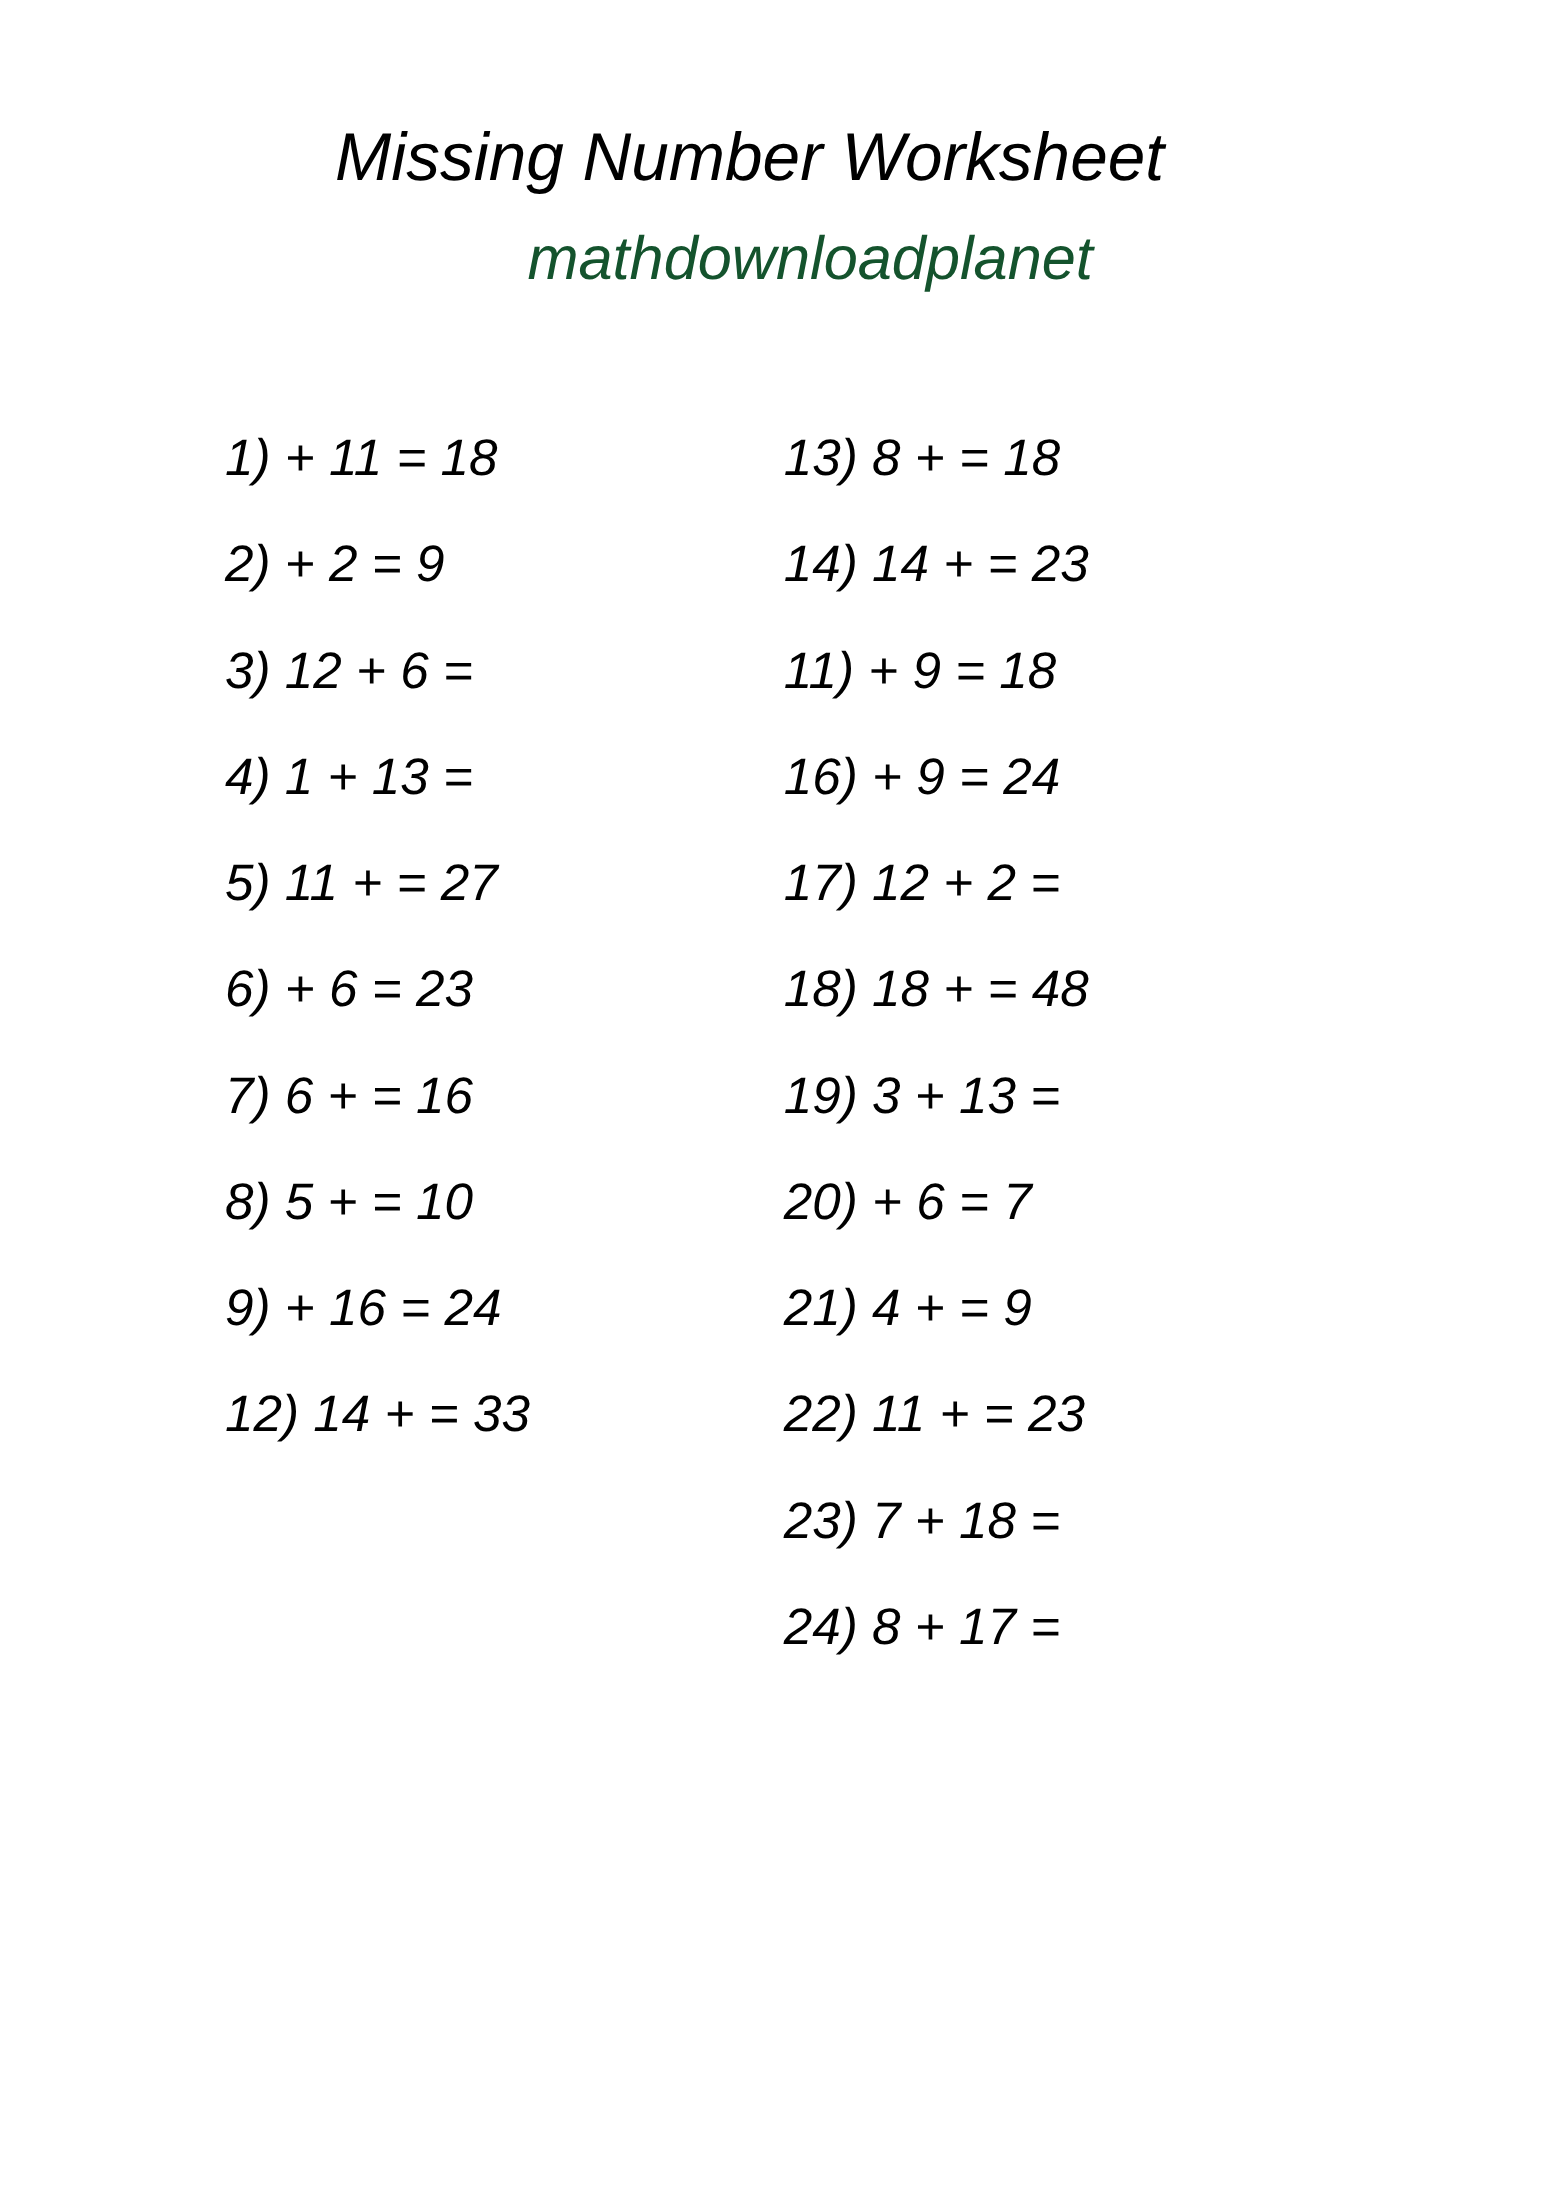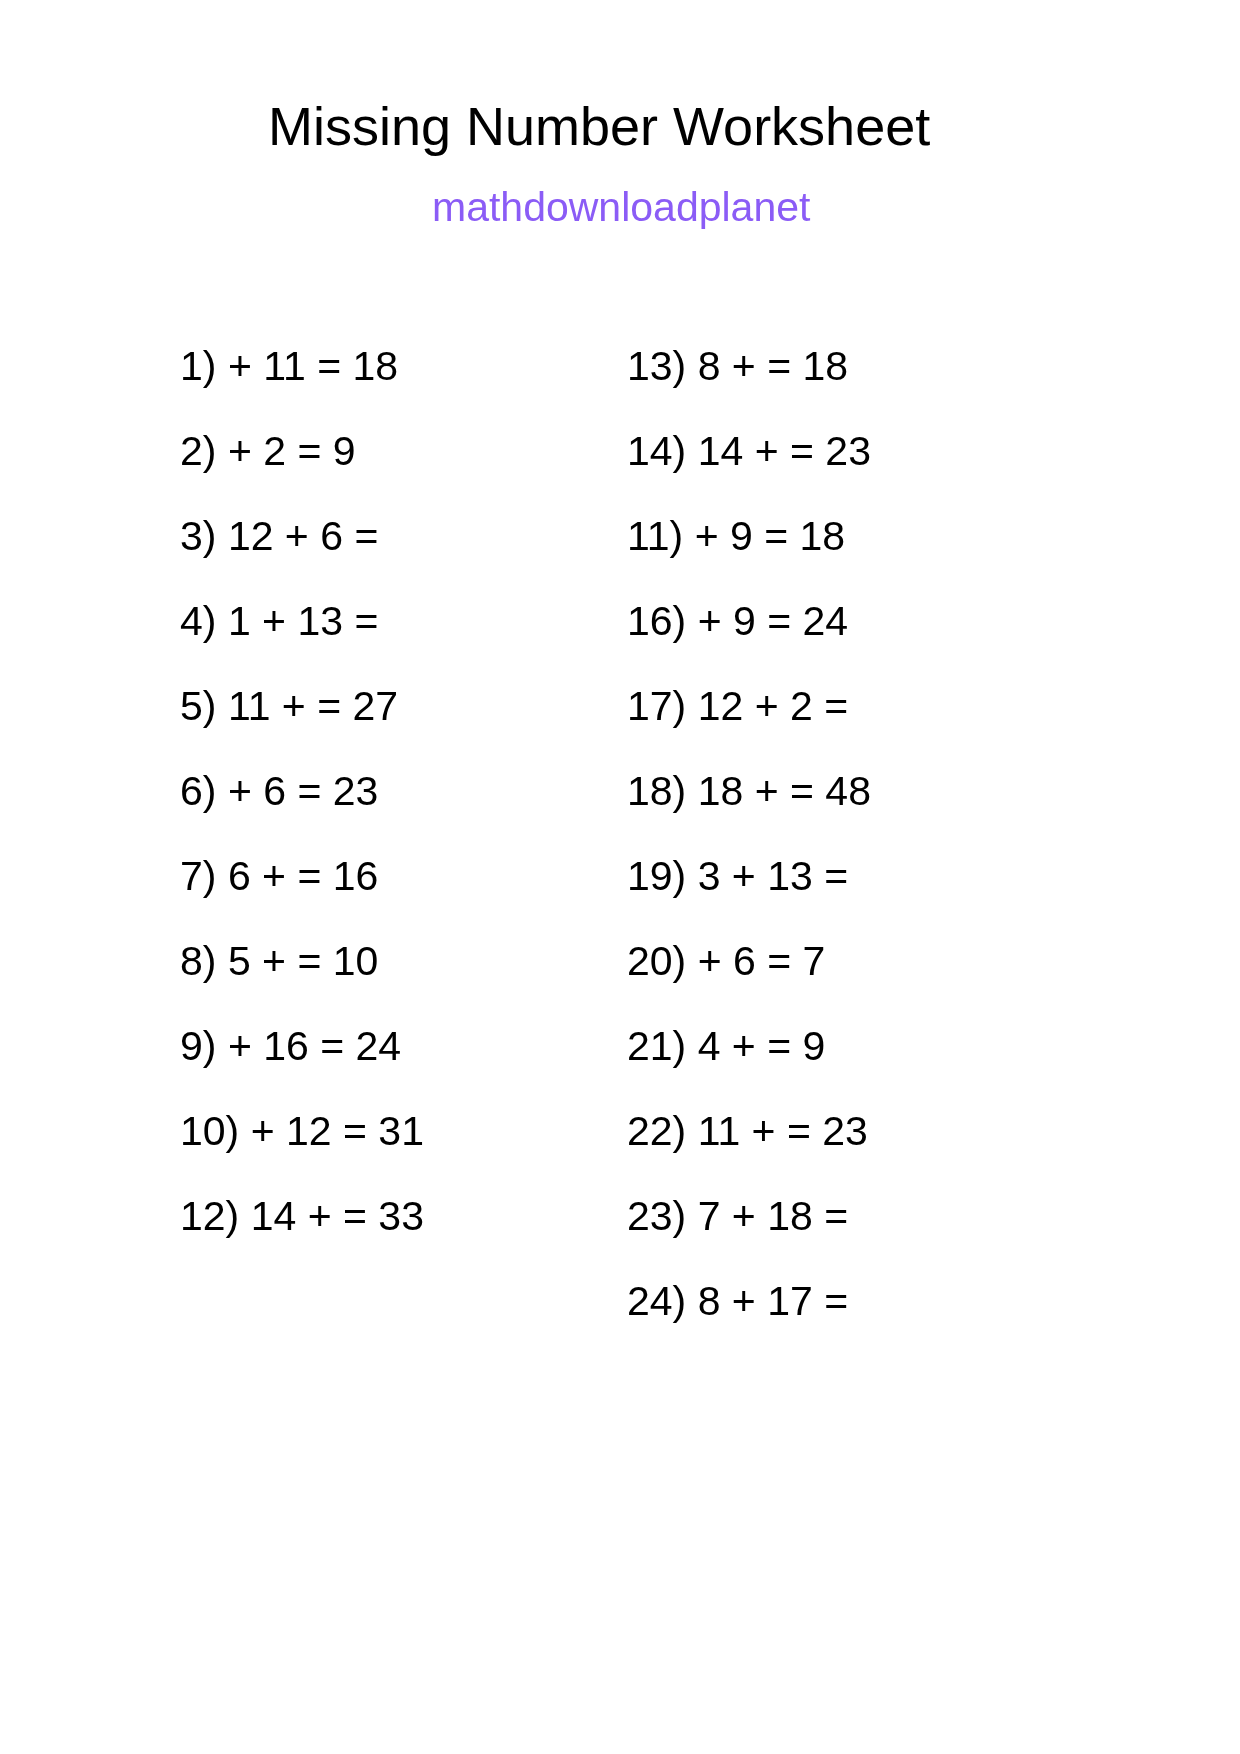--- a/index.html
+++ b/index.html
@@ -14,37 +14,38 @@
       overflow: hidden;
       font-family: "Liberation Sans", sans-serif;
       color: #000000;
     }
     .page {
       position: absolute;
       left: 0; top: 0;
       width: 1240px;
       height: 1754px;
       background: #ffffff;
+      font-style: italic;
     }
     .title {
       position: absolute;
       left: 268px;
       top: 96px;
       font-size: 54px;
       line-height: 60px;
       white-space: nowrap;
       letter-spacing: 0px;
     }
     .subtitle {
       position: absolute;
-      left: 432px;
+      left: 422px;
       top: 184px;
-      font-size: 41px;
+      font-size: 49px;
       line-height: 46px;
-      color: #8b5cf6;
+      color: #14532d;
       white-space: nowrap;
     }
     .column {
       position: absolute;
       top: 343px;
     }
     .column.left { left: 180px; }
     .column.right { left: 627px; }
     .problem {
       height: 85px;
@@ -75,21 +76,20 @@
   <div class="column left" id="col-left">
       <div class="problem"><span>1)</span> <span class="blank"></span> <span>+ 11 = 18</span></div>
       <div class="problem"><span>2)</span> <span class="blank"></span> <span>+ 2 = 9</span></div>
       <div class="problem"><span>3)</span> <span>12 + 6 =</span> <span class="blank"></span></div>
       <div class="problem"><span>4)</span> <span>1 + 13 =</span> <span class="blank"></span></div>
       <div class="problem"><span>5)</span> <span>11 +</span> <span class="blank"></span> <span>= 27</span></div>
       <div class="problem"><span>6)</span> <span class="blank"></span> <span>+ 6 = 23</span></div>
       <div class="problem"><span>7)</span> <span>6 +</span> <span class="blank"></span> <span>= 16</span></div>
       <div class="problem"><span>8)</span> <span>5 +</span> <span class="blank"></span> <span>= 10</span></div>
       <div class="problem"><span>9)</span> <span class="blank"></span> <span>+ 16 = 24</span></div>
-      <div class="problem"><span>10)</span> <span class="blank"></span> <span>+ 12 = 31</span></div>
       <div class="problem"><span>12)</span> <span>14 +</span> <span class="blank"></span> <span>= 33</span></div>
     </div>
   <div class="column right" id="col-right">
       <div class="problem"><span>13)</span> <span>8 +</span> <span class="blank"></span> <span>= 18</span></div>
       <div class="problem"><span>14)</span> <span>14 +</span> <span class="blank"></span> <span>= 23</span></div>
       <div class="problem"><span>11)</span> <span class="blank"></span> <span>+ 9 = 18</span></div>
       <div class="problem"><span>16)</span> <span class="blank"></span> <span>+ 9 = 24</span></div>
       <div class="problem"><span>17)</span> <span>12 + 2 =</span> <span class="blank"></span></div>
       <div class="problem"><span>18)</span> <span>18 +</span> <span class="blank"></span> <span>= 48</span></div>
       <div class="problem"><span>19)</span> <span>3 + 13 =</span> <span class="blank"></span></div>

